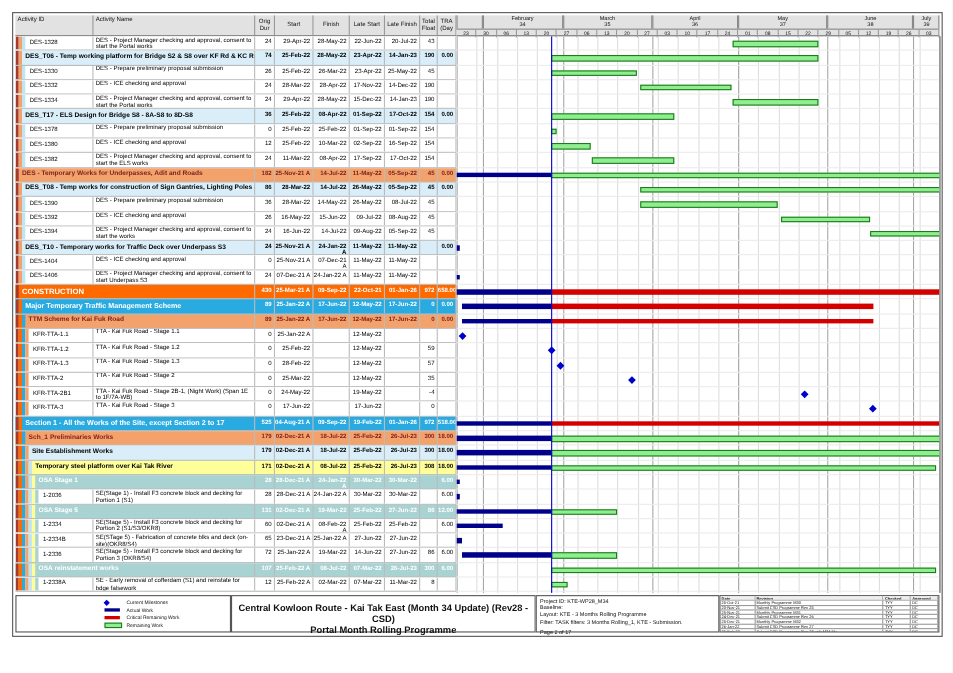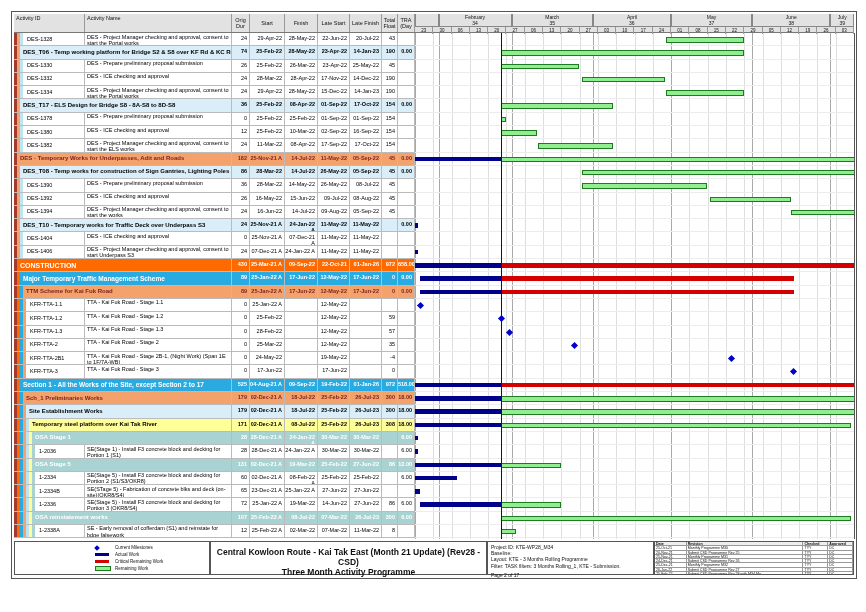--- a/index.html
+++ b/index.html
@@ -998,22 +998,22 @@
         <div class="ltxt">Critical Remaining Work</div>
       </div>
       <div class="litem">
         <div class="lglyph">
           <div class="lbar" style="background: rgb(144, 238, 144); border: 0.5px solid rgb(30, 122, 30);"></div>
         </div>
         <div class="ltxt">Remaining Work</div>
       </div>
     </div>
   <div class="fbox" id="titlebox">
-    <div class="t1">Central Kowloon Route - Kai Tak East (Month 21 Update) (Rev28 - CSD)</div>
-    <div class="t2">Three Month Activity Programme</div>
+    <div class="t1">Central Kowloon Route - Kai Tak East (Month 34 Update) (Rev28 - CSD)</div>
+    <div class="t2">Portal Month Rolling Programme</div>
   </div>
   <div class="fbox" id="infobox">
     <div>Project ID: KTE-WP28_M34</div>
     <div>Baseline:</div>
     <div>Layout: KTE - 3 Months Rolling Programme</div>
     <div>Filter: TASK filters: 3 Months Rolling_1, KTE - Submission.</div>
     <div class="pg">Page 2 of 17</div>
   </div>
   <div class="fbox" id="revbox">
       <div class="rrow hd">

